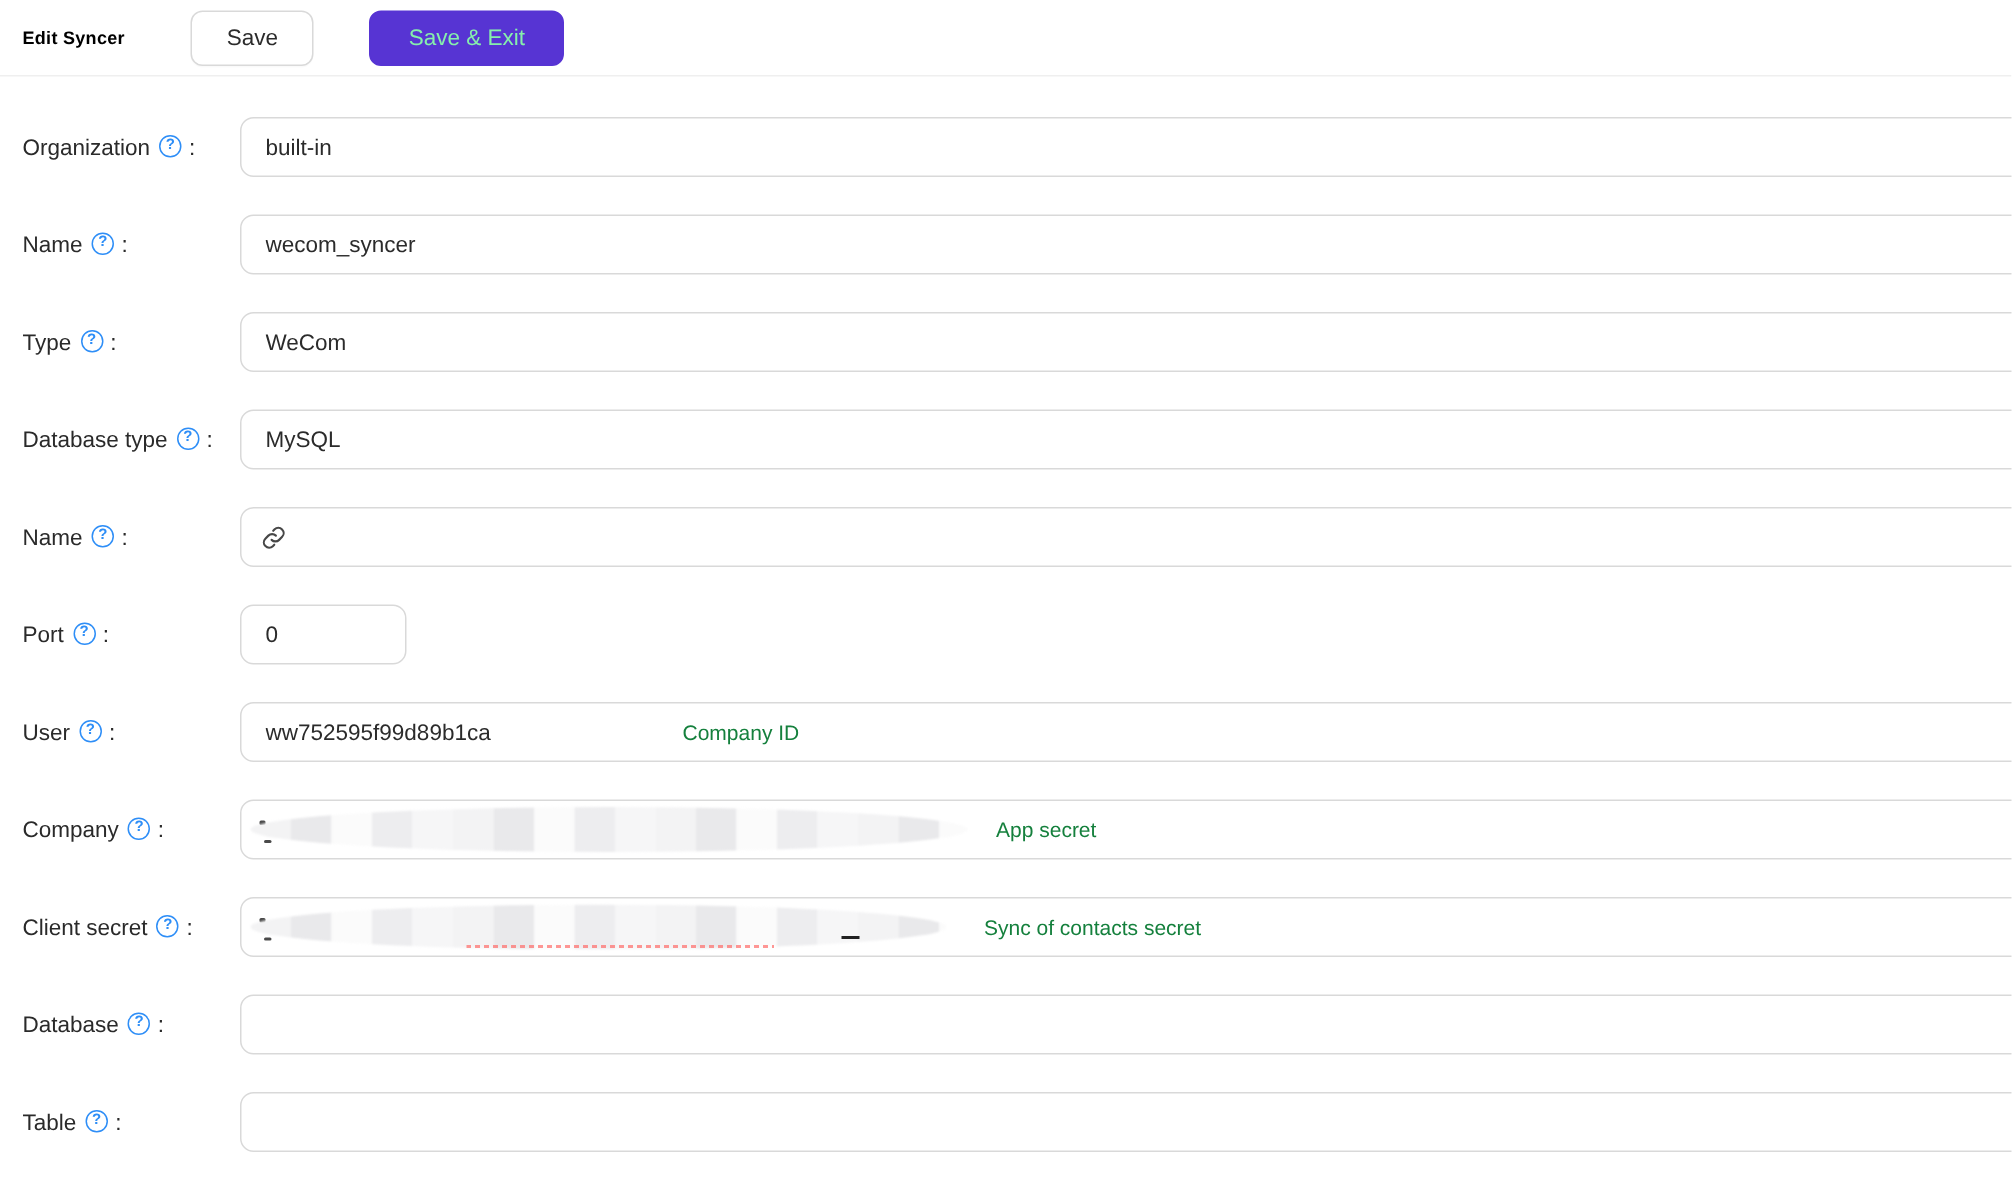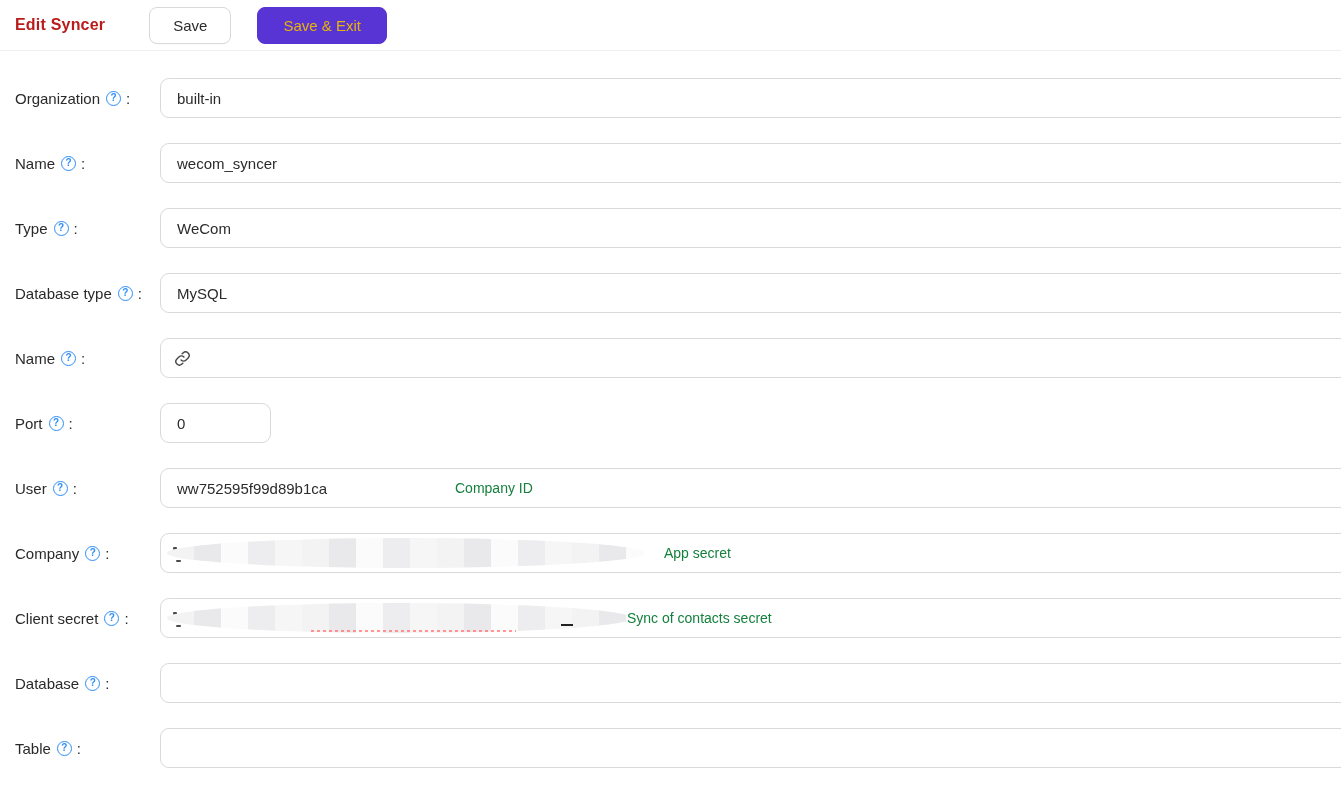--- a/index.html
+++ b/index.html
@@ -13,45 +13,45 @@
 
   
   .header {
     height: 51px;
     display: flex; align-items: center;
     padding-left: 15px;
     border-bottom: 1px solid #efefef;
     background: #fff;
   }
   .page-title {
-    font-size: 16px; font-weight: 700; color: #b91c1c;
+    font-size: 12px; font-weight: 700; color: #000000;
     letter-spacing: .2px;
   }
   .btn {
     height: 37px; border-radius: 8px; font-size: 15px;
     font-family: "Liberation Sans", sans-serif;
     display: inline-flex; align-items: center; justify-content: center;
     cursor: pointer;
   }
   .btn-save {
     margin-left: 44px; padding: 0 23px;
     background: #fff; border: 1px solid #d9d9d9; color: #2b2b2b;
     box-shadow: 0 1px 0 rgba(0,0,0,.02);
   }
   .btn-save-exit {
-    margin-left: 26px; padding: 0 25px;
-    background: #5734d3; border: 1px solid #5734d3; color: #eab308;
+    margin-left: 37px; padding: 0 25px;
+    background: #5734d3; border: 1px solid #5734d3; color: #86efac;
   }
 
   
   .form { padding-top: 27px; width: 1600px; }
   .row { display: flex; align-items: center; height: 40px; margin-bottom: 25px; }
   .label-col {
     flex: 0 0 160px; padding-left: 15px;
-    display: flex; align-items: center;
+    display: flex; 
     font-size: 15px; color: #2a2a2a; white-space: nowrap;
   }
   .label-col .lbl { margin-right: 6px; }
   .help {
     width: 15px; height: 15px; flex: 0 0 15px;
     border: 1px solid #2e8ef7; border-radius: 50%;
     color: #2e8ef7; font-size: 10px; font-weight: 700;
     display: inline-flex; align-items: center; justify-content: center;
     cursor: pointer; margin-right: 5px; line-height: 1;
   }
@@ -75,21 +75,21 @@
   }
   .link-icon { display: inline-flex; color: #474747; }
 
   .annot {
     position: absolute; top: 50%; transform: translateY(-50%);
     color: #15803d; font-size: 14px; white-space: nowrap;
     pointer-events: none;
   }
   .a-user   { left: 295px; }
   .a-pass   { left: 490px; margin-left: 13px; }
-  .a-client { left: 466px; }
+  .a-client { left: 495px; }
 
   
   .mosaic {
     display: flex; height: 30px; margin-left: 2px;
     border-radius: 50% / 50%; overflow: hidden;
     filter: blur(.6px); flex: 0 0 auto;
   }
   .m-pass   { width: 478px; }
   .m-client { width: 464px; }
   .mosaic i { display: block; height: 100%; width: 27px; flex: 0 0 27px; }

